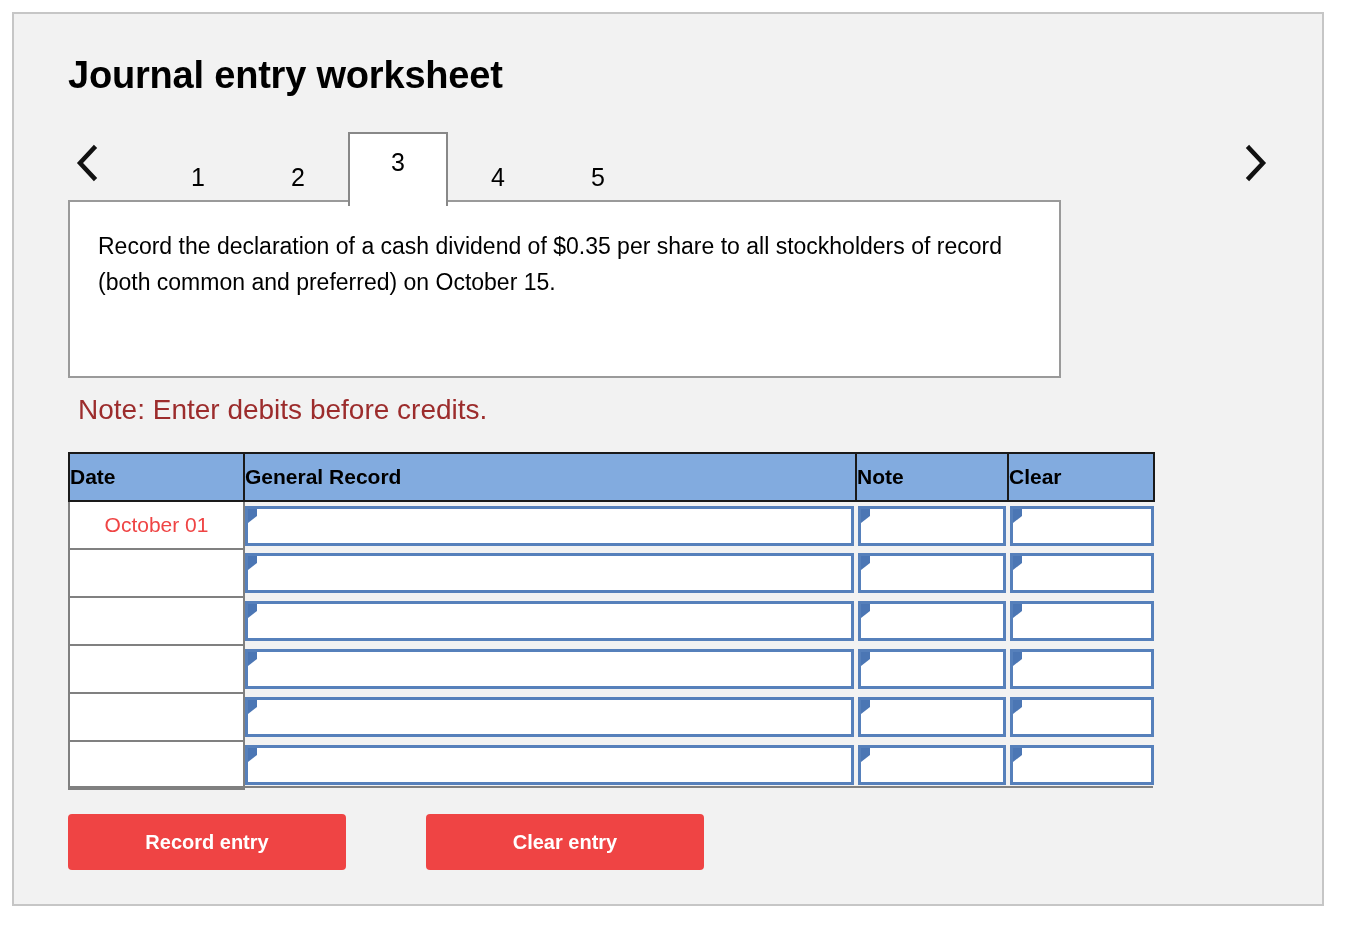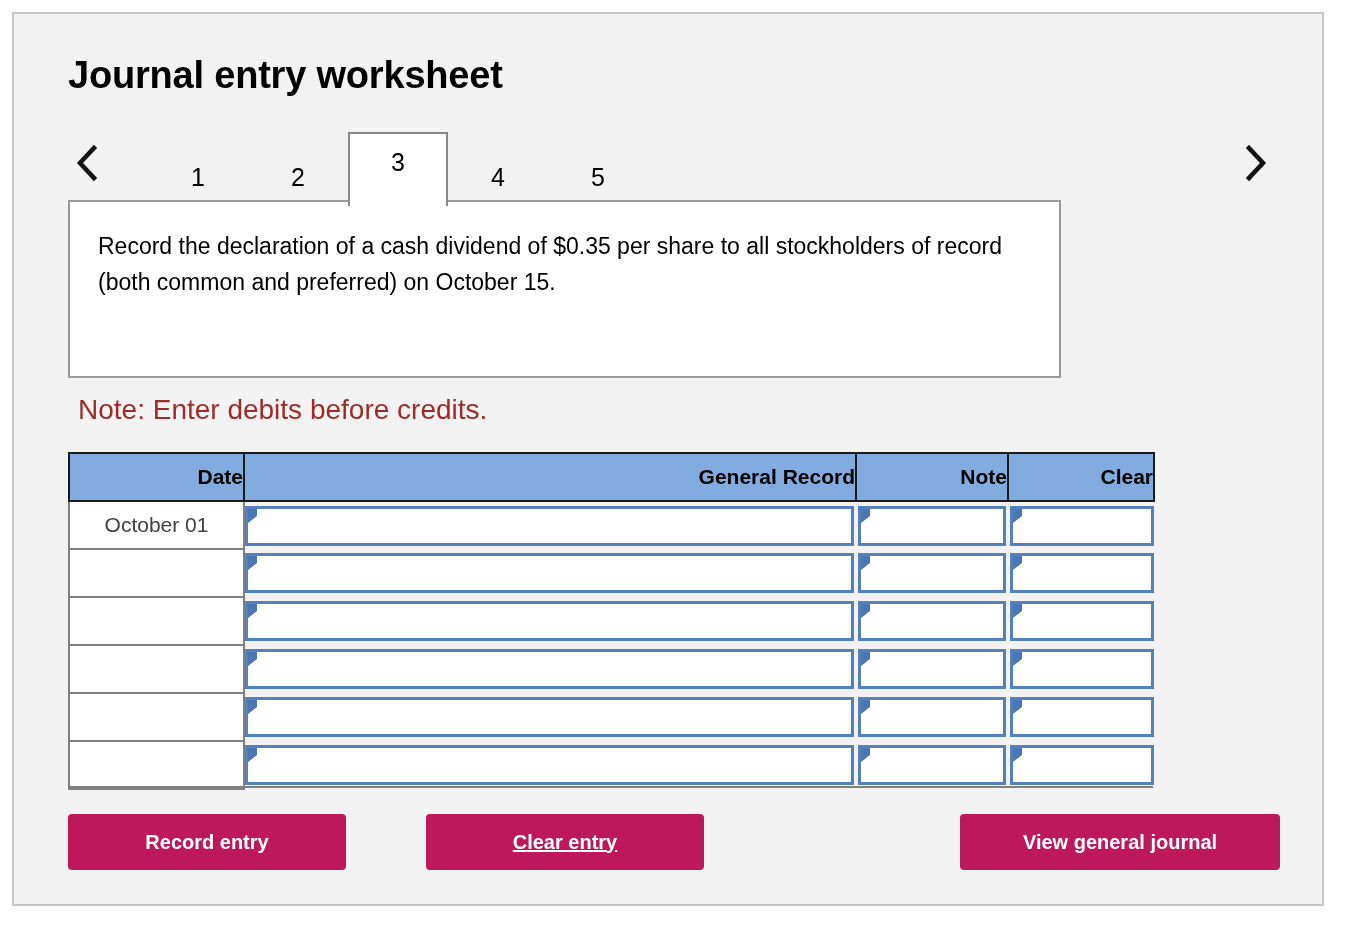--- a/index.html
+++ b/index.html
@@ -133,40 +133,40 @@
     table-layout: fixed;
   }
   .journal-table th {
     background: #82abdf;
     border: 2px solid #1a1a1a;
     font-size: 21px;
     font-weight: bold;
     color: #000;
     height: 46px;
     padding: 0;
-    text-align: right;
+    text-align: left;
   }
   .col-date   { width: 175px; }
   .col-gj     { width: 612px; }
   .col-debit  { width: 152px; }
   .col-credit { width: 146px; }
 
   .journal-table td {
     padding: 0;
     height: 46px;
     vertical-align: middle;
   }
   .td-date {
     border-left: 2px solid #808080;
     border-right: 2px solid #808080;
     border-bottom: 2px solid #808080;
     background: #ffffff;
     text-align: center;
     font-size: 21px;
-    color: #404040;
+    color: #ef4444;
   }
   .journal-table tbody tr:first-child .td-date { border-top: none; }
 
   .td-input {
     background: #f2f2f2;
     padding: 0;
   }
   .cellbox {
     position: relative;
     box-sizing: border-box;
@@ -206,31 +206,31 @@
     top: 772px;
     width: 1085px;
     height: 2px;
     background: #808080;
   }
 
   
   .btn {
     position: absolute;
     height: 56px;
-    background: #be185d;
+    background: #ef4444;
     color: #ffffff;
     font-size: 20px;
     font-weight: bold;
     border: none;
     border-radius: 4px;
     cursor: pointer;
     font-family: "Liberation Sans", sans-serif;
   }
   .btn-record  { left: 54px;  top: 800px; width: 278px; }
-  .btn-clear   { left: 412px; top: 800px; width: 278px; text-decoration: underline; }
+  .btn-clear   { left: 412px; top: 800px; width: 278px; }
   .btn-view    { left: 946px; top: 800px; width: 320px; }
 </style>
 </head>
 <body>
 
 <div class="worksheet-card">
 
   <div class="page-title">Journal entry worksheet</div>
 
   <div class="tabstrip">
@@ -408,15 +408,14 @@
             </div>
           </td>
         </tr>
       </tbody>
   </table>
 
   <div class="table-underline"></div>
 
   <button class="btn btn-record">Record entry</button>
   <button class="btn btn-clear">Clear entry</button>
-  <button class="btn btn-view">View general journal</button>
 
 </div>
 
 </body></html>

